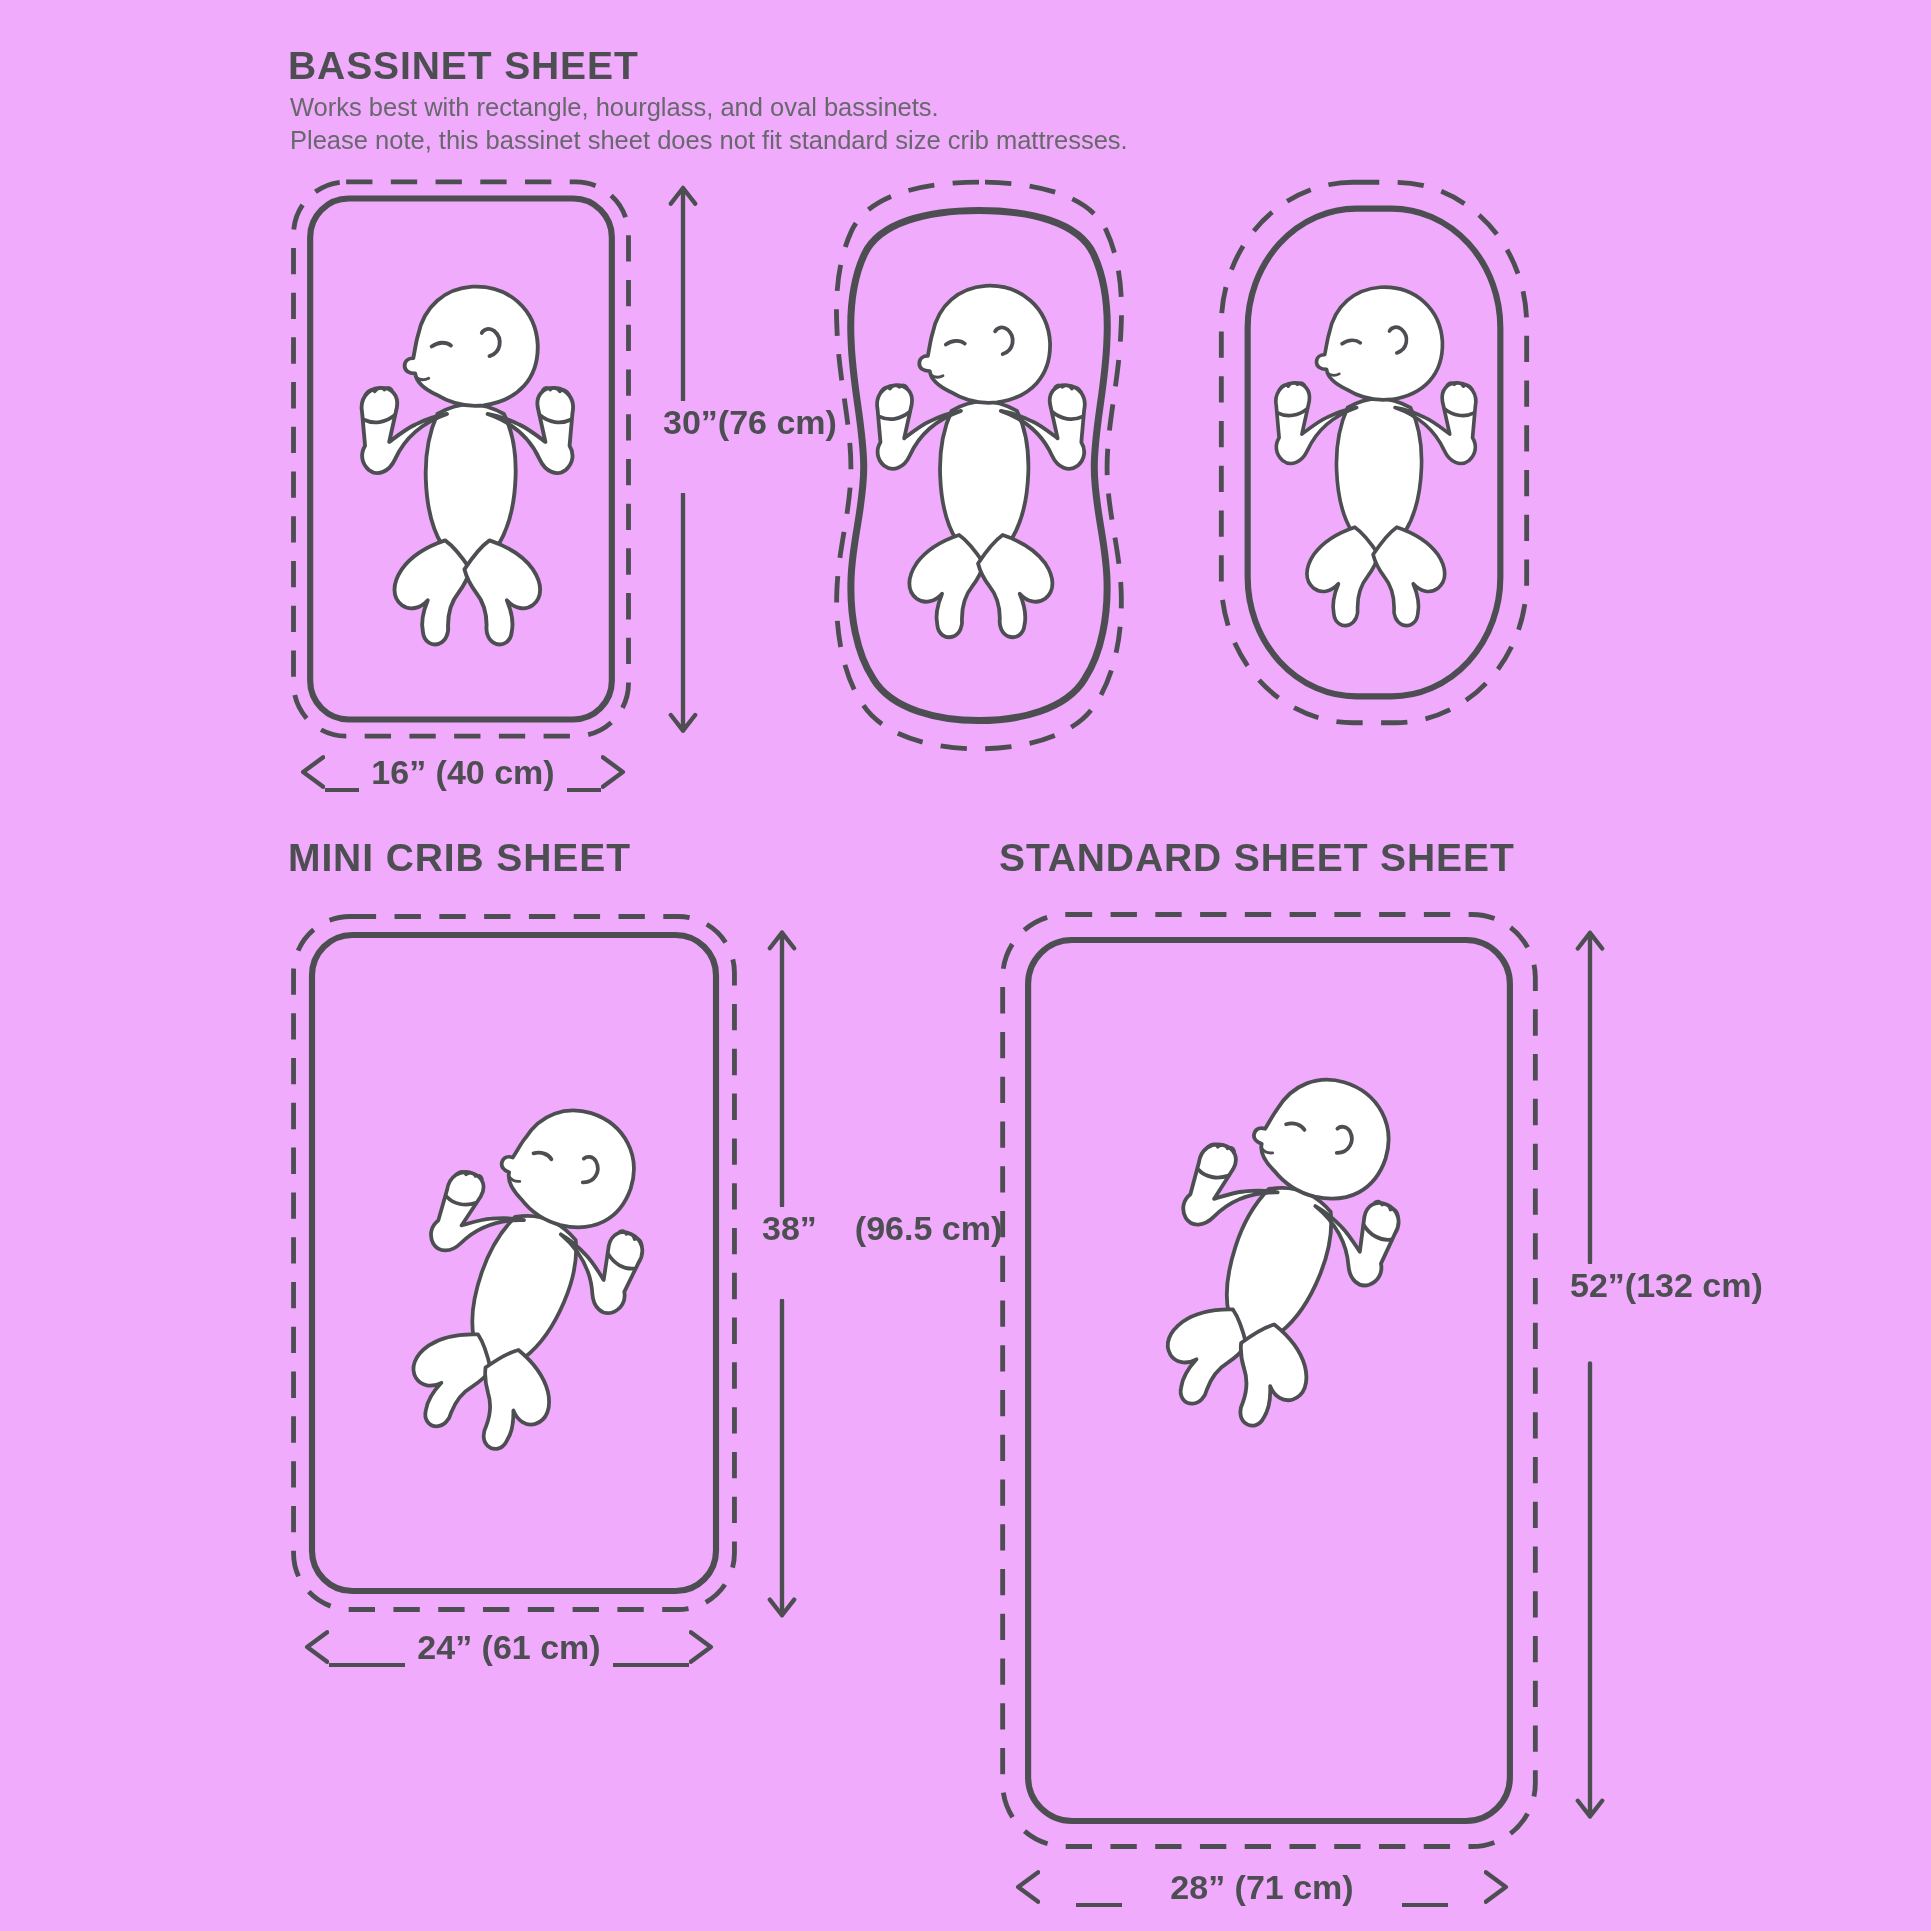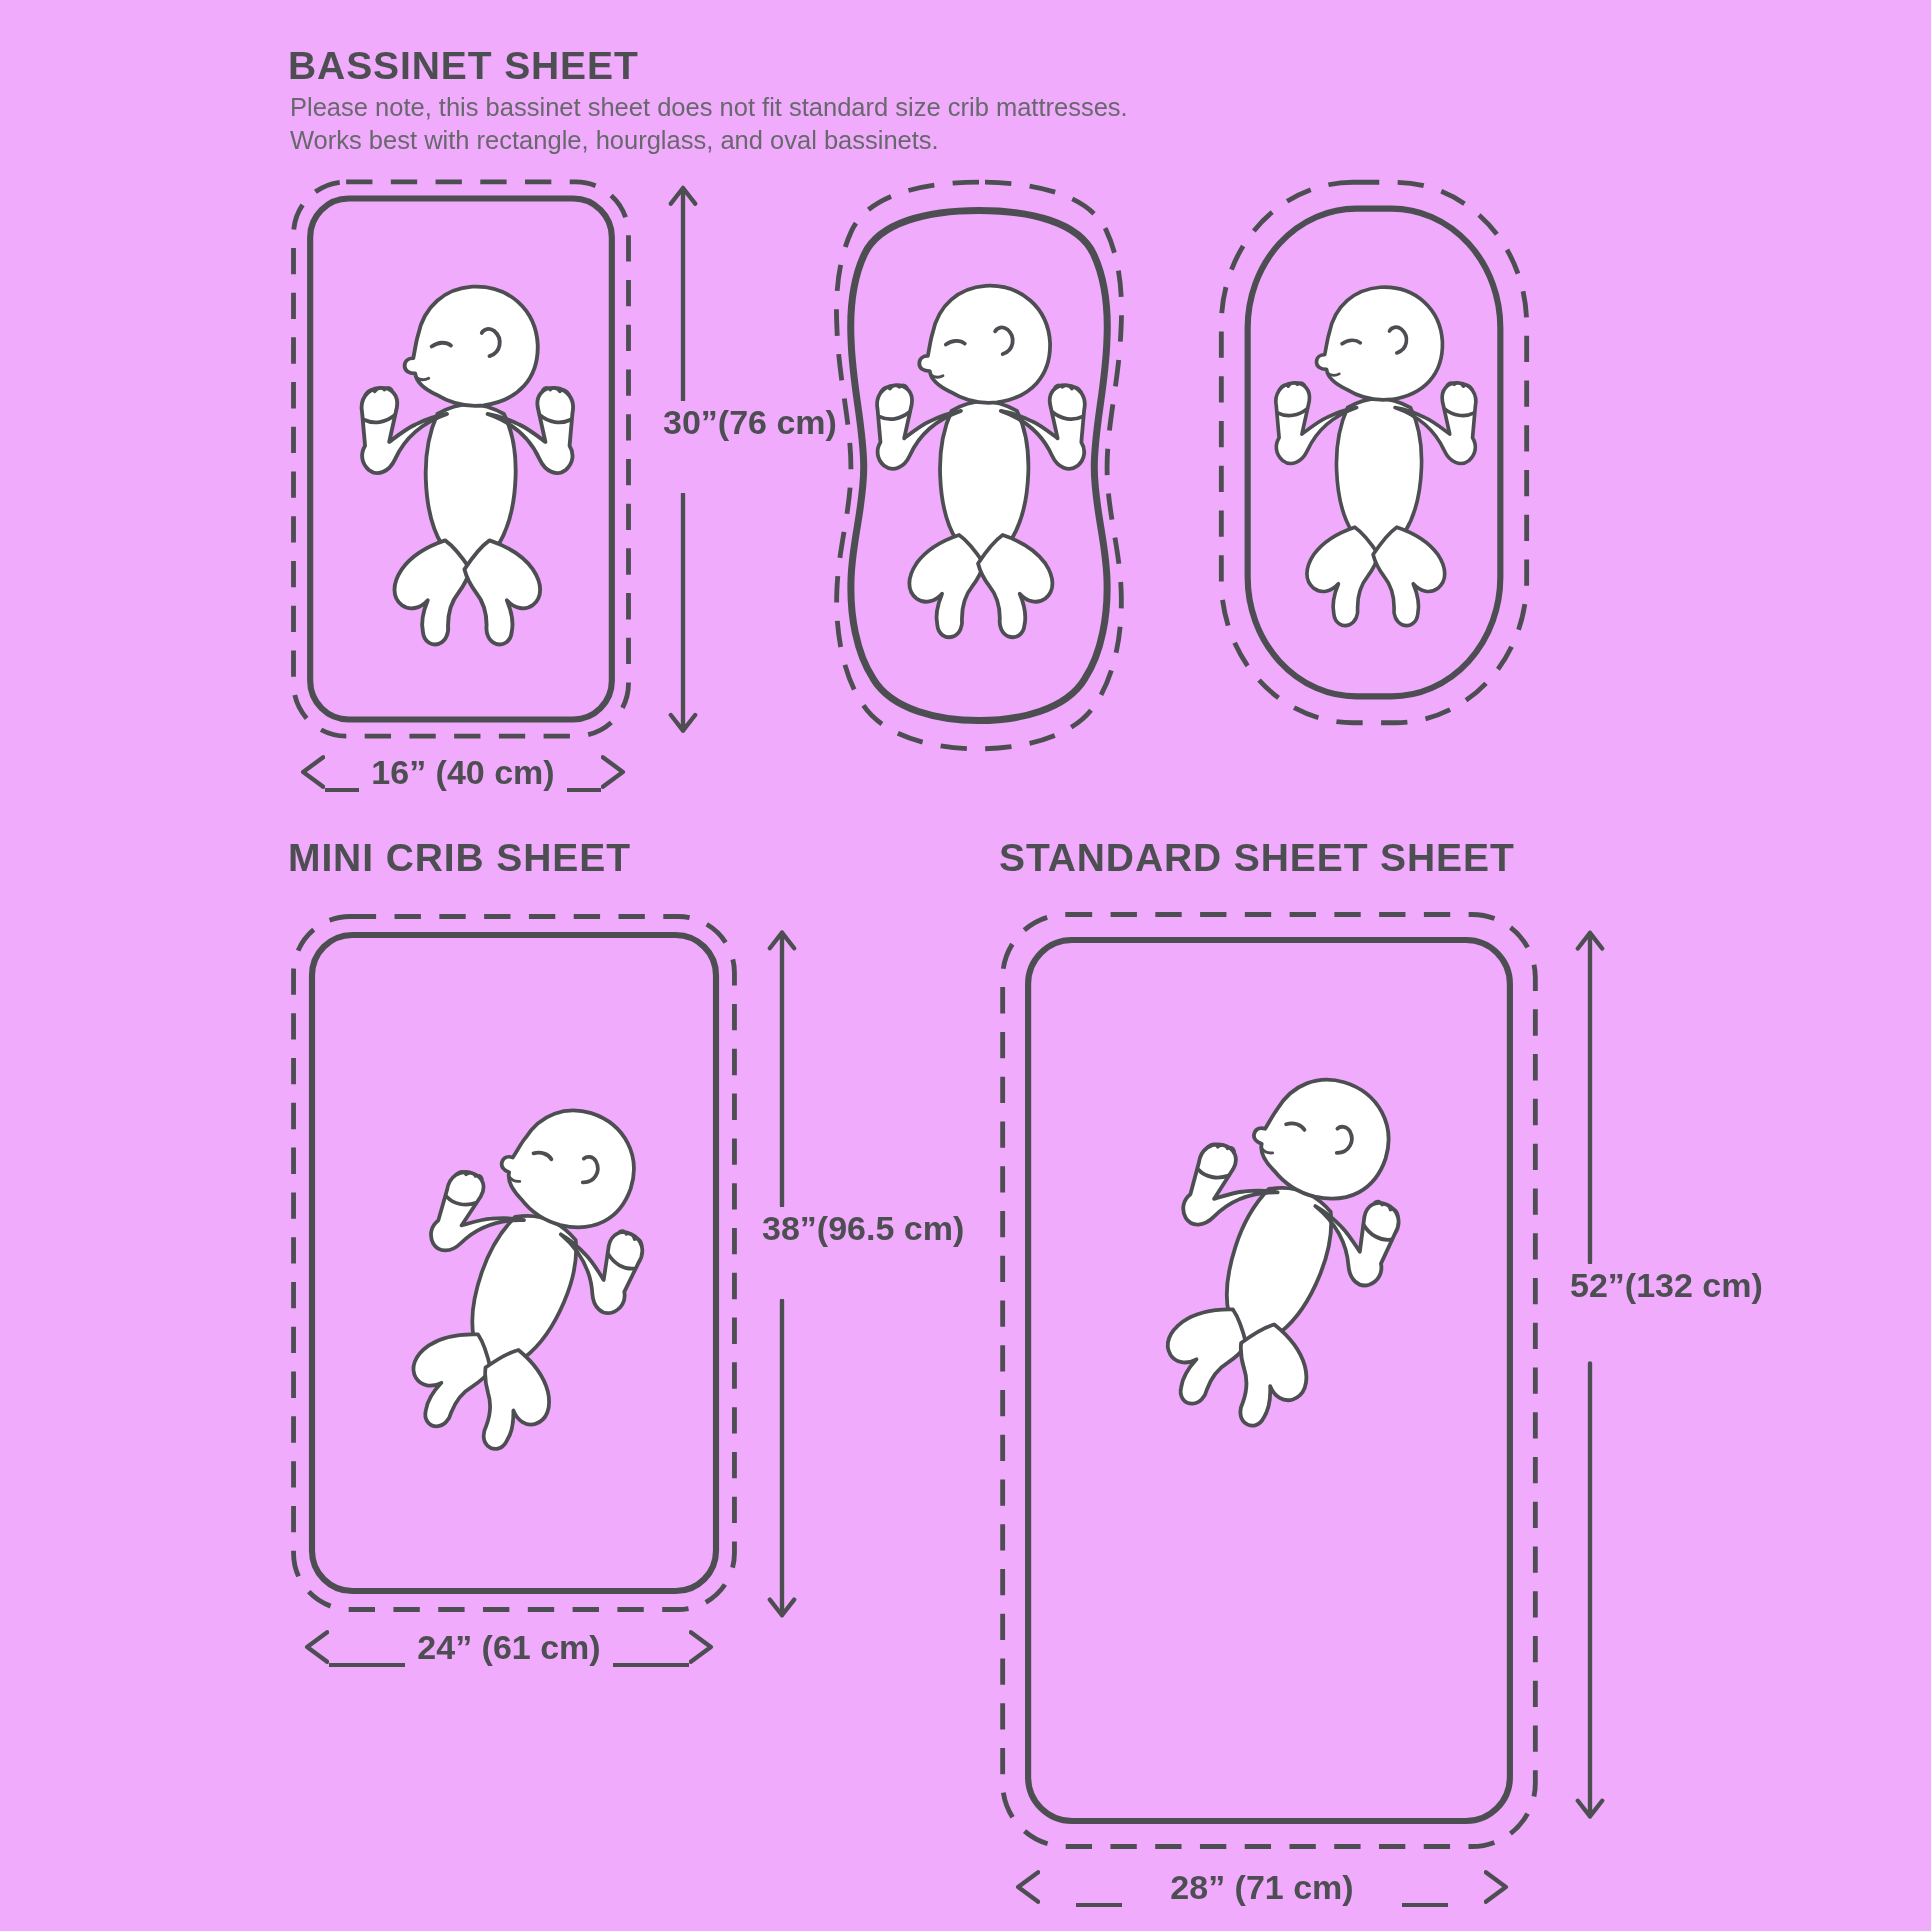--- a/index.html
+++ b/index.html
@@ -65,22 +65,22 @@
       <path d="M 100 134 C 104 137 109 137 113 135" fill="none" stroke-width="3"></path>
     </g>
   </defs>
 </svg>
 
 <div id="stage">
 
   <div class="abs section-title" style="left:288px;top:46px;">BASSINET SHEET</div>
 
   <div class="abs note" style="left:290px;top:91px;">
+    <div>Works best with rectangle, hourglass, and oval bassinets.</div>
     <div>Please note, this bassinet sheet does not fit standard size crib mattresses.</div>
-    <div>Works best with rectangle, hourglass, and oval bassinets.</div>
   </div>
 
   <svg class="abs" style="left:290px;top:178px;" width="342" height="562" viewBox="0 0 390 640">
     <rect class="shape-stroke dashed" x="4" y="4" width="382" height="632" rx="60"></rect>
     <rect class="shape-stroke solid" x="23" y="23" width="344" height="594" rx="44"></rect>
     <use href="#baby-figure" xlink:href="#baby-figure" transform="translate(200,327) scale(1.10) translate(-151,-225)"></use>
   </svg>
 
   <svg class="abs" style="left:812px;top:176px;" width="334" height="579" viewBox="0 0 380 660">
     <path class="shape-stroke dashed" d="M 190 7 C 124 7 64 22 45 62 C 30 94 26 132 28 172 C 30 232 44 282 44 332 C 44 382 30 422 28 472 C 26 520 35 568 56 600 C 80 640 140 653 190 653 C 240 653 300 640 324 600 C 345 568 354 520 352 472 C 350 422 336 382 336 332 C 336 282 350 232 352 172 C 354 132 350 94 335 62 C 316 22 256 7 190 7 Z"></path>
@@ -124,21 +124,21 @@
   <svg class="abs" style="left:290px;top:913px;" width="448" height="700" viewBox="0 0 510 797">
     <rect class="shape-stroke dashed" x="4" y="4" width="502" height="789" rx="64"></rect>
     <rect class="shape-stroke solid" x="25" y="25" width="460" height="747" rx="46"></rect>
     <use href="#baby-figure" xlink:href="#baby-figure" transform="translate(265,410) rotate(21) scale(1.07) translate(-151,-225)"></use>
   </svg>
 
   <div class="abs vdim" style="left:762px;top:926px;">
     <svg width="40" height="281" viewBox="0 0 46 320">
       <path class="arrow-stroke" d="M23 6 L9 24 M23 6 L37 24 M23 6 L23 320"></path>
     </svg>
-    <div class="vlabel" style="height:92px;">
+    <div class="vlabel" style="height:92px;gap:38px;">
       <div>38”</div>
       <div>(96.5 cm)</div>
     </div>
     <svg width="40" height="323" viewBox="0 0 46 368">
       <path class="arrow-stroke" d="M23 0 L23 362 M23 362 L9 344 M23 362 L37 344"></path>
     </svg>
   </div>
 
   <div class="abs hdim" style="left:301px;top:1627px;width:416px;">
     <svg width="28" height="40" viewBox="0 0 32 46">

